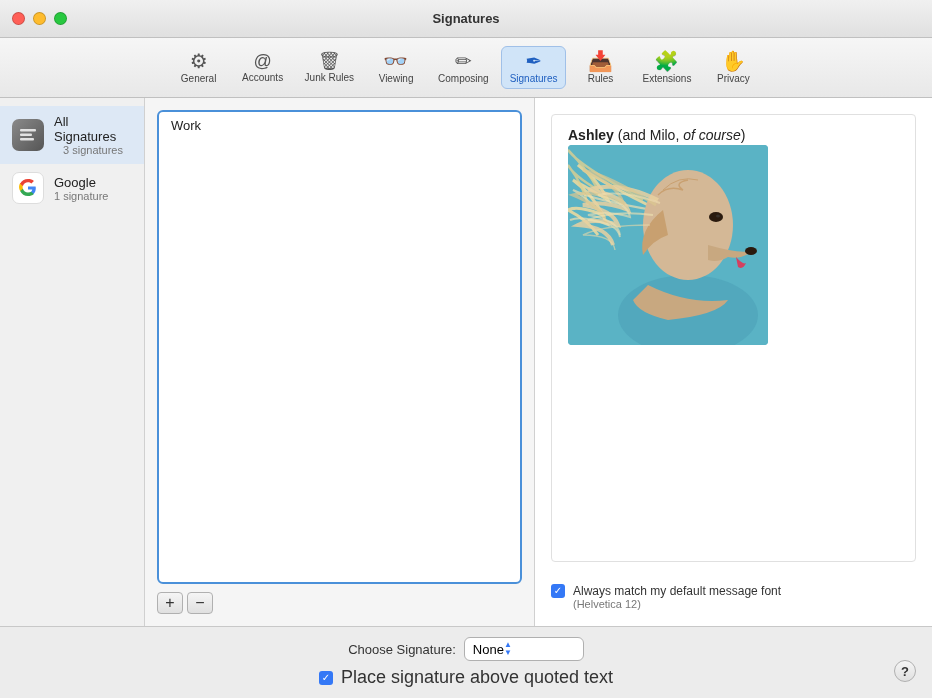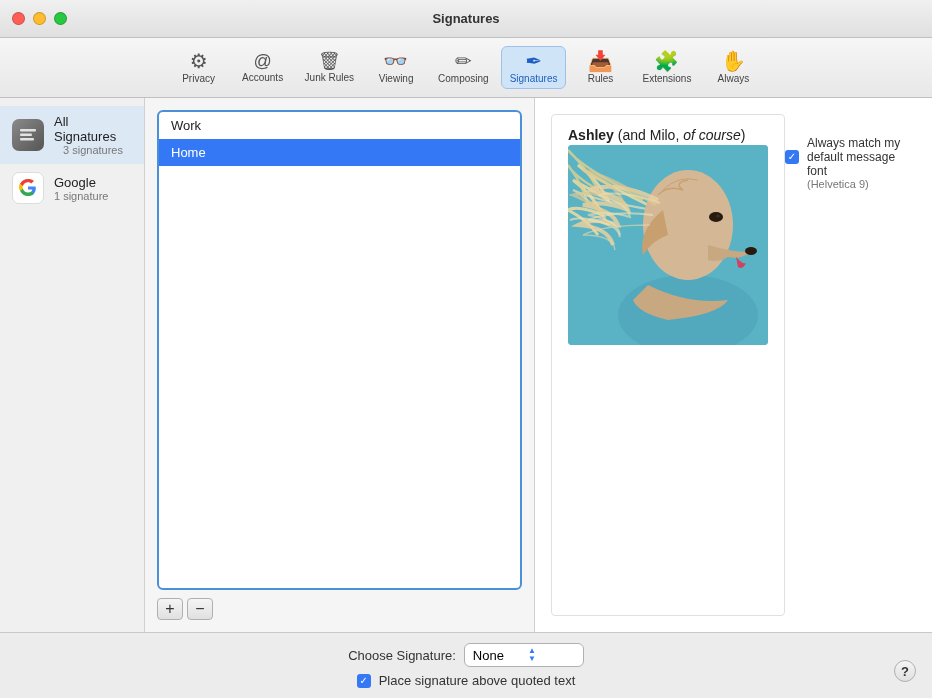--- a/index.html
+++ b/index.html
@@ -194,21 +194,21 @@
       color: #333;
       margin-right: 4px;
     }
 
     
     .preview-area {
       flex: 1;
       padding: 16px;
       background: white;
       display: flex;
-      flex-direction: row;
+      flex-direction: column;
     }
     .sig-preview {
       flex: 1;
       border: 1px solid #e0e0e0;
       border-radius: 4px;
       padding: 12px 16px;
       background: white;
     }
     .sig-name-line {
       font-size: 14px;
@@ -289,40 +289,39 @@
     }
     .choose-sig-select {
       display: flex;
       align-items: center;
       background: white;
       border: 1px solid #b0b0b0;
       border-radius: 6px;
       padding: 3px 8px;
       font-size: 13px;
       cursor: pointer;
-      gap: 24px;
       min-width: 120px;
     }
     .select-arrows {
       display: flex;
       flex-direction: column;
       align-items: center;
     }
     .select-arrows span {
       font-size: 8px;
       line-height: 1;
       color: #3478f6;
     }
     .place-sig-row {
       display: flex;
       align-items: center;
       gap: 8px;
     }
     .place-sig-text {
-      font-size: 13px;
+      font-size: 18px;
       color: #333;
     }
     .help-btn {
       position: absolute;
       right: 16px;
       bottom: 16px;
       width: 22px;
       height: 22px;
       border: 1px solid #b0b0b0;
       border-radius: 50%;
@@ -347,21 +346,21 @@
     <div class="win-btn close"></div>
     <div class="win-btn minimize"></div>
     <div class="win-btn maximize"></div>
   </div>
   <span class="title-bar-title">Signatures</span>
 </div>
 
 <div class="toolbar">
   <div class="toolbar-item">
     <span class="toolbar-icon">⚙</span>
-    <span class="toolbar-label">Privacy</span>
+    <span class="toolbar-label">General</span>
   </div>
   <div class="toolbar-item">
     <span class="toolbar-icon" style="font-size:18px;">@</span>
     <span class="toolbar-label">Accounts</span>
   </div>
   <div class="toolbar-item">
     <span class="toolbar-icon" style="font-size:18px;">🗑</span>
     <span class="toolbar-label">Junk Rules</span>
   </div>
   <div class="toolbar-item">
@@ -379,21 +378,21 @@
   <div class="toolbar-item">
     <span class="toolbar-icon">📥</span>
     <span class="toolbar-label">Rules</span>
   </div>
   <div class="toolbar-item">
     <span class="toolbar-icon">🧩</span>
     <span class="toolbar-label">Extensions</span>
   </div>
   <div class="toolbar-item">
     <span class="toolbar-icon">✋</span>
-    <span class="toolbar-label">Always</span>
+    <span class="toolbar-label">Privacy</span>
   </div>
 </div>
 
 <div class="main-content">
 
   <div class="sidebar">
     <div class="sidebar-item selected">
       <div class="sidebar-icon all-sigs">
         <svg width="20" height="20" viewBox="0 0 20 20">
           <rect x="2" y="4" width="16" height="2.5" rx="1" fill="white" opacity="0.8"></rect>
@@ -422,23 +421,20 @@
         <span class="sidebar-count">1 signature</span>
       </div>
     </div>
   </div>
 
   <div class="signatures-area">
     <div class="sig-list-container">
       <div class="sig-list-item">
         <span>Work</span>
       </div>
-      <div class="sig-list-item selected">
-        <span>Home</span>
-      </div>
     </div>
     <div class="sig-list-actions">
       <button class="sig-action-btn">+</button>
       <button class="sig-action-btn">−</button>
     </div>
   </div>
 
   <div class="preview-area">
     <div class="sig-preview">
       <div class="sig-name-line">
@@ -484,21 +480,21 @@
       </div>
     </div>
 
     <div style="margin-top: 10px;">
       <div class="font-match-row">
         <div class="checkbox-blue">
           <span class="checkmark">✓</span>
         </div>
         <span class="font-match-text">Always match my default message font</span>
       </div>
-      <div class="font-match-sub">(Helvetica 9)</div>
+      <div class="font-match-sub">(Helvetica 12)</div>
     </div>
   </div>
 </div>
 
 <div class="bottom-bar-wrapper" style="position:relative;">
   <div class="bottom-bar">
     <div class="choose-sig-row">
       <span class="choose-sig-label">Choose Signature:</span>
       <div class="choose-sig-select">
         <span>None</span>

